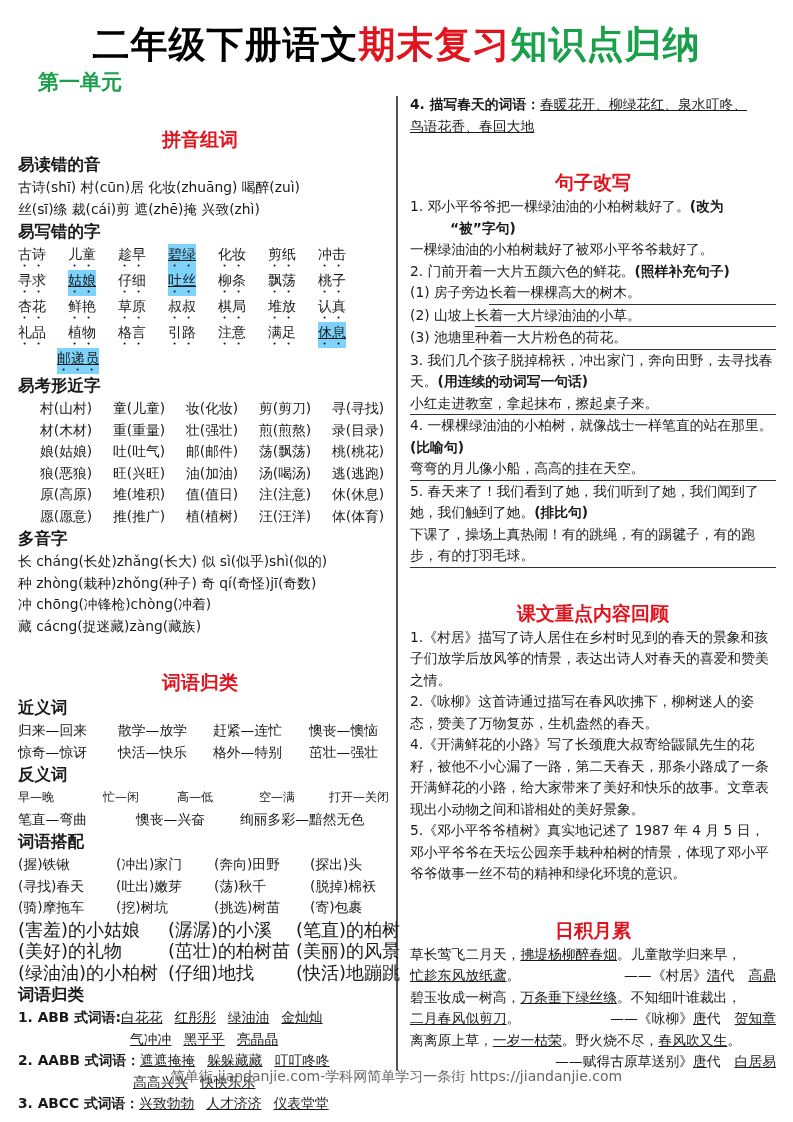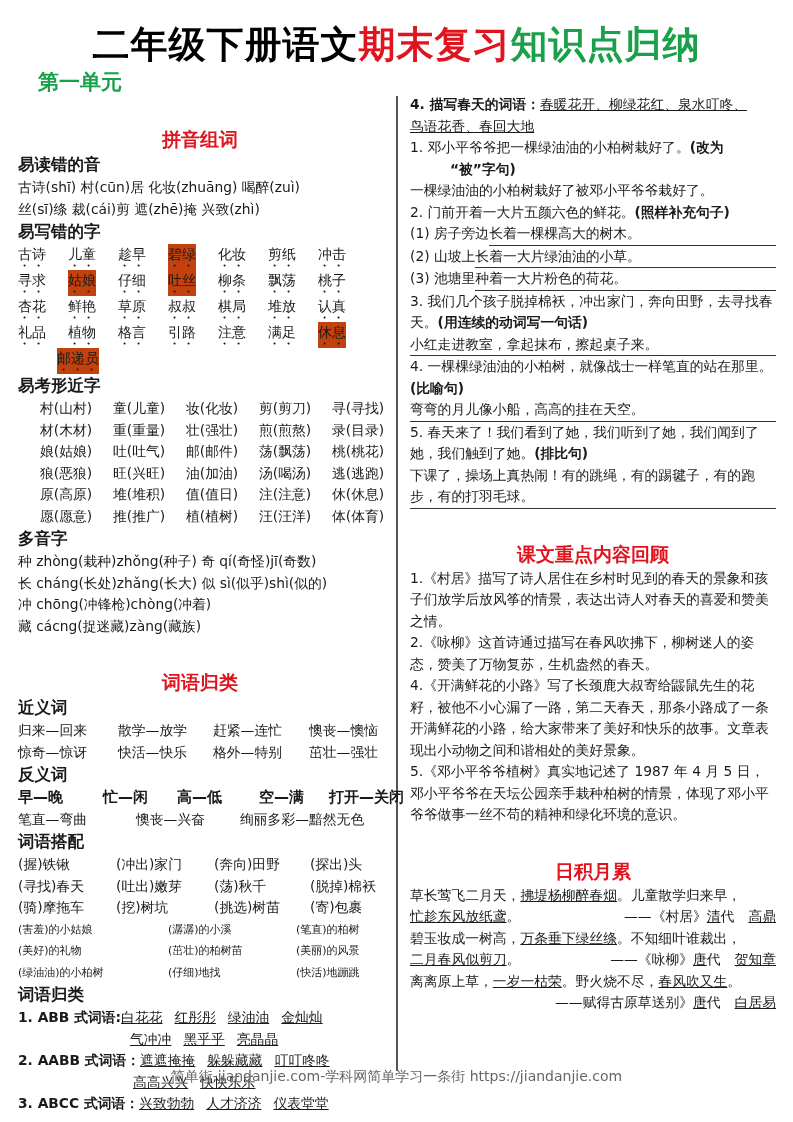--- a/index.html
+++ b/index.html
@@ -15,27 +15,27 @@
   .col-left { left: 18px; width: 364px; }
   .col-right { left: 410px; width: 366px; }
   .divider { position: absolute; left: 396px; top: 96px; width: 2px; height: 975px; background: #555; }
   .sec-title { text-align: center; color: #e0141e; font-weight: bold; font-size: 19px; line-height: 28px; margin-top: 31px; }
   .sub { font-weight: bold; font-size: 16.5px; line-height: 24px; }
   .line { font-size: 13.8px; line-height: 21.5px; white-space: nowrap; }
   .wrap { font-size: 13.8px; line-height: 21.5px; }
   .grid7 { display: grid; grid-template-columns: repeat(7, 50px); font-size: 14px; line-height: 21.5px; }
   .grid7 span { display: inline-block; }
   .dot { text-emphasis: dot; -webkit-text-emphasis: dot; text-emphasis-position: under; -webkit-text-emphasis-position: under; }
-  .hl { background: #c2410c; }
+  .hl { background: #7dd3fc; text-decoration: underline; }
   .grid5 { display: grid; grid-template-columns: repeat(5, 73px); font-size: 13.8px; line-height: 21.5px; margin-left: 22px; }
   .grid4 { display: grid; grid-template-columns: 100px 95px 96px 80px; font-size: 13.8px; line-height: 21.5px; white-space: nowrap; }
-  .grid4b { display: grid; grid-template-columns: 85px 74px 82px 70px 70px; font-size: 15px; line-height: 21.5px; white-space: nowrap; font-weight: bold; }
+  .grid4b { display: grid; grid-template-columns: 85px 74px 82px 70px 70px; font-size: 12px; line-height: 21.5px; white-space: nowrap; }
   .grid4c { display: grid; grid-template-columns: 118px 104px 140px; font-size: 13.8px; line-height: 21.5px; white-space: nowrap; }
   .grid-coll { display: grid; grid-template-columns: 98px 98px 96px 80px; font-size: 13.8px; line-height: 21.5px; white-space: nowrap; }
-  .grid-coll3 { display: grid; grid-template-columns: 150px 128px 90px; font-size: 11px; line-height: 21.5px; white-space: nowrap; }
+  .grid-coll3 { display: grid; grid-template-columns: 150px 128px 90px; font-size: 18px; line-height: 21.5px; white-space: nowrap; }
   .cls { font-size: 13.8px; line-height: 21.5px; white-space: nowrap; }
   .cls b { font-weight: bold; }
   .u { text-decoration: underline; }
   .u span { margin-right: 12px; }
   .full-ul { border-bottom: 1.5px solid #333; display: block; }
   .bold { font-weight: bold; }
   .indent1 { padding-left: 40px; }
   .indent2 { padding-left: 112px; }
   .indent3 { padding-left: 115px; }
   .footer { position: absolute; top: 1068px; left: 0; width: 793px; text-align: center;
@@ -119,22 +119,22 @@
       <span>注(注意)</span>
       <span>休(休息)</span>
       <span>愿(愿意)</span>
       <span>推(推广)</span>
       <span>植(植树)</span>
       <span>汪(汪洋)</span>
       <span>体(体育)</span>
     </div>
 
   <div class="sub">多音字</div>
+  <div class="line">长 cháng(长处)zhǎng(长大)  似 sì(似乎)shì(似的)</div>
   <div class="line">种 zhòng(栽种)zhǒng(种子)  奇 qí(奇怪)jī(奇数)</div>
-  <div class="line">长 cháng(长处)zhǎng(长大)  似 sì(似乎)shì(似的)</div>
   <div class="line">冲 chōng(冲锋枪)chòng(冲着)</div>
   <div class="line">藏 cácng(捉迷藏)zàng(藏族)</div>
 
   <div class="sec-title">词语归类</div>
 
   <div class="sub">近义词</div>
   <div id="syn-grid" class="grid4">
       <span>归来—回来</span>
       <span>散学—放学</span>
       <span>赶紧—连忙</span>
@@ -195,20 +195,21 @@
       <div class="cls"><b>3. ABCC 式词语：</b><span class="u"><span>兴致勃勃</span><span>人才济济</span><span>仪表堂堂</span></span></div>
     </div>
 </div>
 
 <div class="col col-right">
   <div class="wrap">
     <span class="bold">4. 描写春天的词语：</span><span class="u">春暖花开、柳绿花红、泉水叮咚、</span><br>
     <span class="u">鸟语花香、春回大地</span>
   </div>
 
+  <div class="sec-title">句子改写</div>
 
   <div class="wrap">
     <span>1. 邓小平爷爷把一棵绿油油的小柏树栽好了。</span><span class="bold">(改为</span><br>
     <span class="bold indent1">“被”字句)</span>
   </div>
   <div class="wrap">一棵绿油油的小柏树栽好了被邓小平爷爷栽好了。</div>
 
   <div class="wrap">
     <span>2. 门前开着一大片五颜六色的鲜花。</span><span class="bold">(照样补充句子)</span>
   </div>

